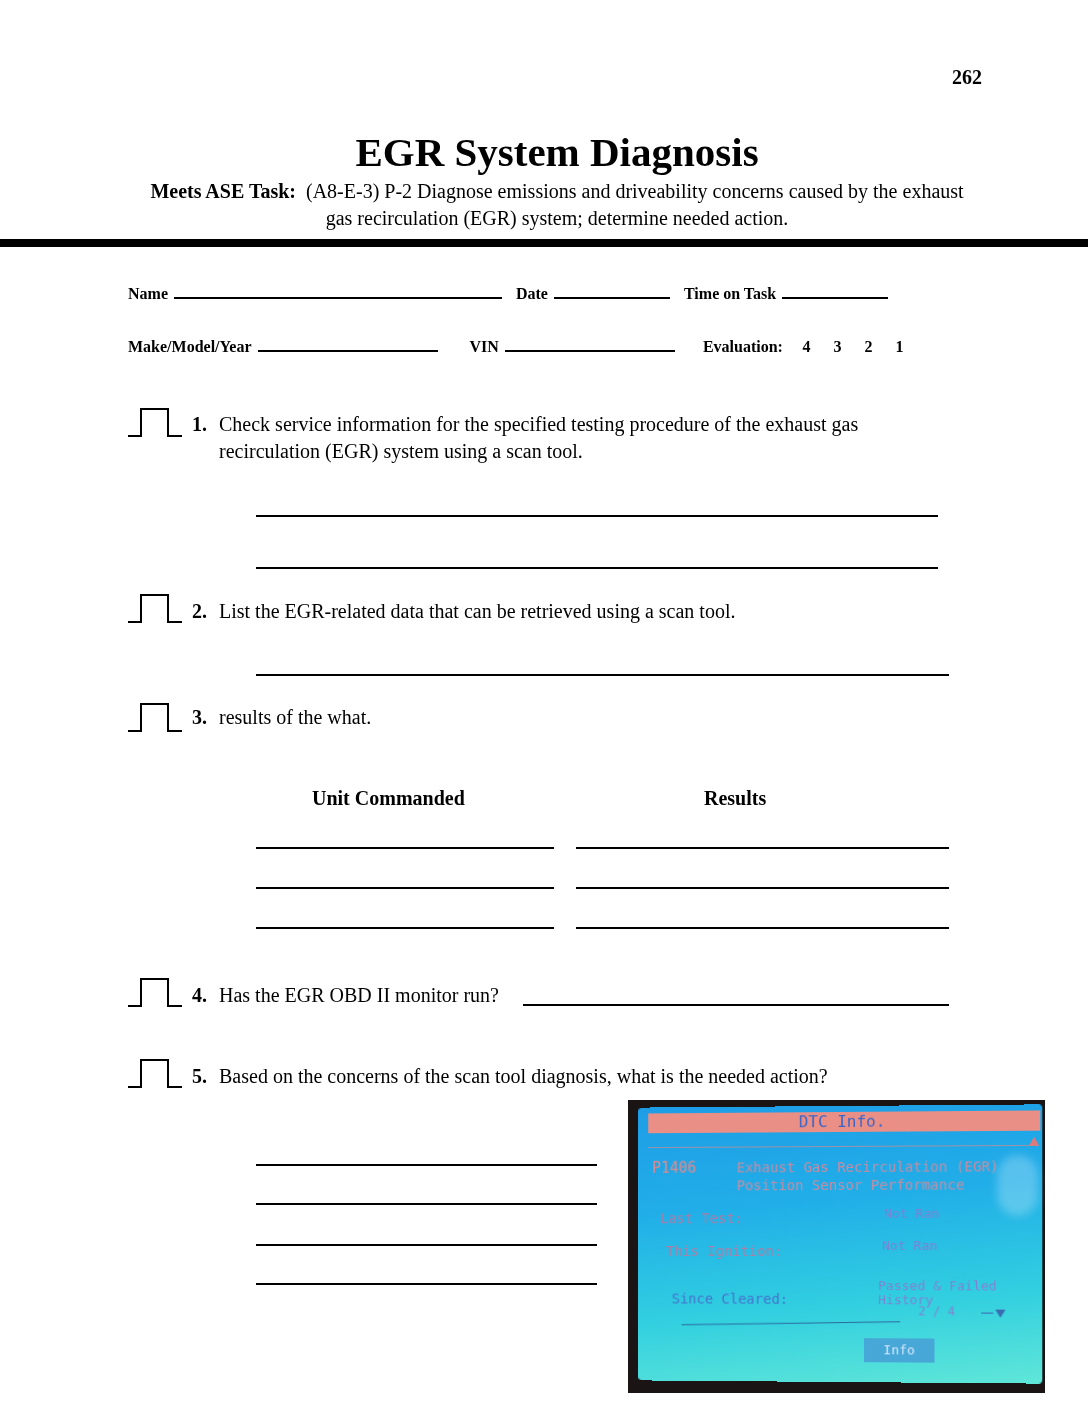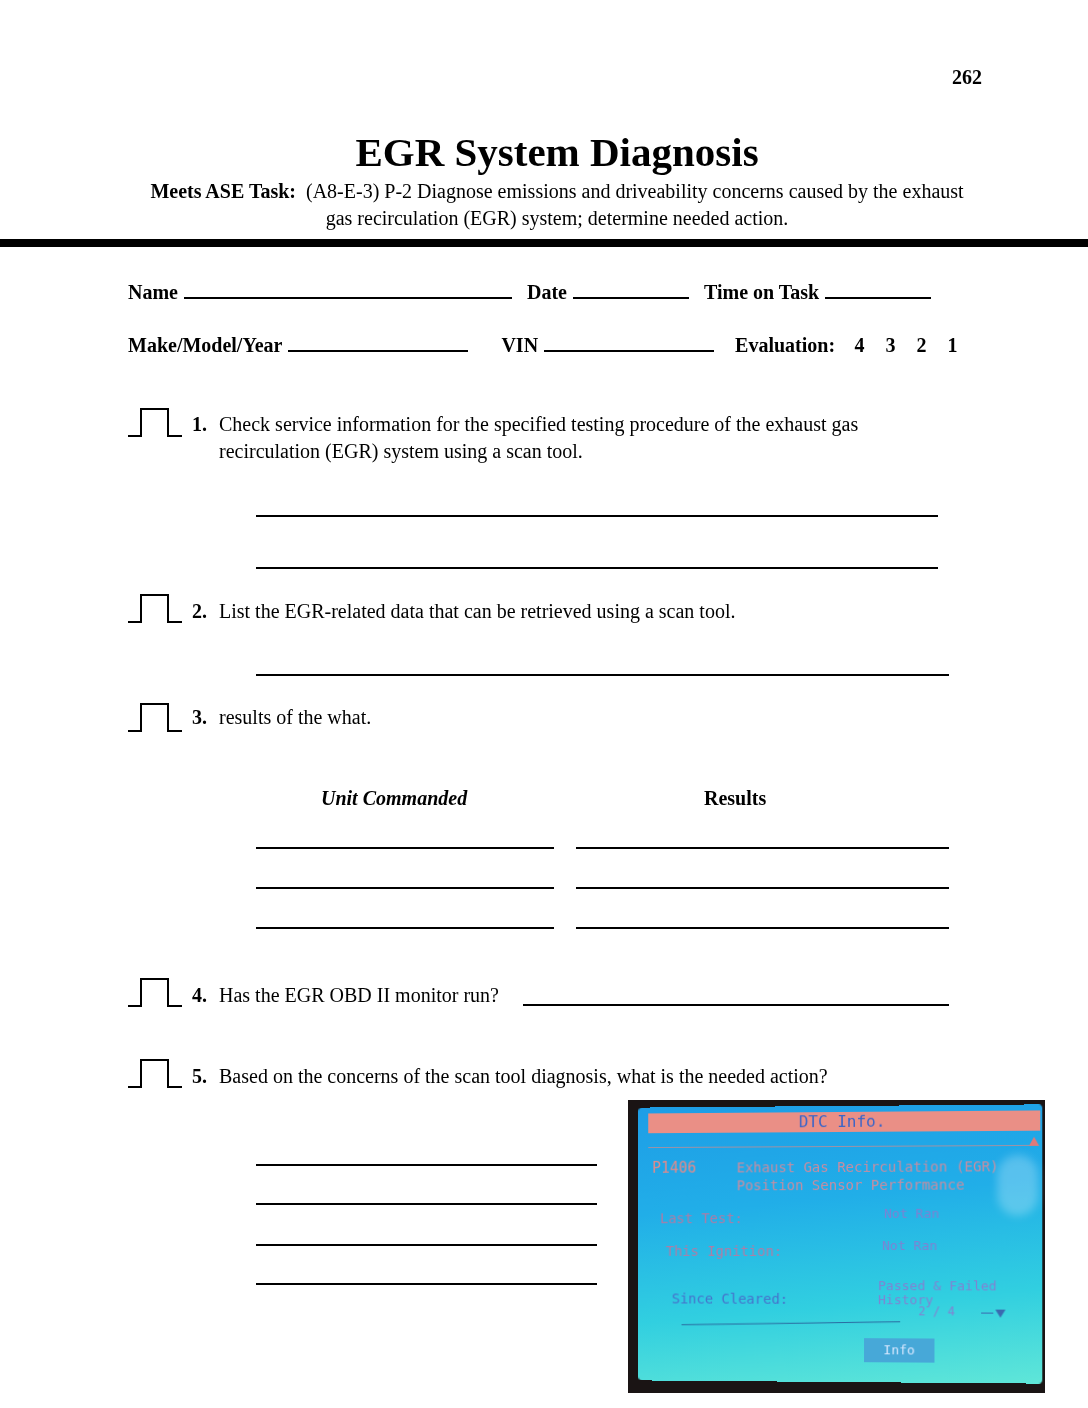--- a/index.html
+++ b/index.html
@@ -4,21 +4,21 @@
 <style>
   html, body { margin: 0; padding: 0; background: #ffffff; }
   body { width: 1088px; height: 1408px; position: relative; overflow: hidden;
          font-family: "Liberation Serif", "DejaVu Serif", serif; color: #000; }
   .abs { position: absolute; }
   .page-num { left: 952px; top: 66px; font-size: 20px; font-weight: bold; }
   .title { left: 0; width: 1114px; top: 128px; text-align: center; font-size: 41px; font-weight: bold; }
   .ase { left: 100px; width: 914px; top: 178px; text-align: center; font-size: 20px; line-height: 27px; }
   .ase b { font-weight: bold; }
   .rule-thick { left: 0; top: 239px; width: 1088px; height: 8px; background: #000; }
-  .field-row { font-size: 20px; font-weight: bold; white-space: nowrap; }
+  .field-row { font-size: 16px; font-weight: bold; white-space: nowrap; }
   .fill { display: inline-block; border-bottom: 2px solid #000; height: 16px; vertical-align: baseline; margin: 0 6px; }
   .eval-num { display: inline-block; width: 31px; text-align: center; }
   .checkbox-wrap { width: 54px; height: 32px; }
   .checkbox-wrap .base { position: absolute; left: 0; bottom: 0; width: 54px; height: 2px; background: #000; }
   .checkbox-wrap .box { position: absolute; left: 12px; bottom: 0; width: 29px; height: 29px; border: 2px solid #000; box-sizing: border-box; border-bottom: none; background: #fff; }
   .q-num { font-size: 20px; font-weight: bold; }
   .q-text { font-size: 20px; line-height: 27px; }
   .line { height: 2px; background: #000; }
   .col-head { font-size: 20px; font-weight: bold; }
   
@@ -60,21 +60,21 @@
 
 <div class="abs field-row" style="left:128px; top:281px;">
   <span>Name</span><span class="fill" style="width:328px;"></span>
   <span style="margin-left:4px;">Date</span><span class="fill" style="width:116px;"></span>
   <span style="margin-left:4px;">Time on Task</span><span class="fill" style="width:106px;"></span>
 </div>
 
 <div class="abs field-row" style="left:128px; top:334px;">
   <span>Make/Model/Year</span><span class="fill" style="width:180px;"></span>
   <span style="margin-left:22px;">VIN</span><span class="fill" style="width:170px;"></span>
-  <span style="margin-left:10px;">Evaluation:</span>
+  <span style="margin-left:18px;">Evaluation:</span>
   <span class="eval-num" style="margin-left:4px;">4</span><span class="eval-num">3</span><span class="eval-num">2</span><span class="eval-num">1</span>
 </div>
 
 <div class="abs checkbox-wrap" style="left:128px; top:405px;">
   <div class="base"></div>
     <div class="box"></div>
 </div>
 <div class="abs q-num" style="left:192px; top:413px;">1.</div>
 <div class="abs q-text" style="left:219px; top:411px;">
   <div>Check service information for the specified testing procedure of the exhaust gas</div>
@@ -92,21 +92,21 @@
 <div class="abs line" style="left:256px; top:674px; width:693px;"></div>
 
 <div class="abs checkbox-wrap" style="left:128px; top:700px;">
   <div class="base"></div>
     <div class="box"></div>
 </div>
 <div class="abs q-num" style="left:192px; top:706px;">3.</div>
 <div class="abs q-text" style="left:219px; top:704px;">
   <div>results of the what.</div>
 </div>
-<div class="abs col-head" style="left:321px; top:787px;font-style:italic;">Unit Commanded</div>
+<div class="abs col-head" style="left:312px; top:787px;">Unit Commanded</div>
 <div class="abs col-head" style="left:704px; top:787px;">Results</div>
 <div class="abs line" style="left:256px; top:847px; width:298px;"></div>
 <div class="abs line" style="left:576px; top:847px; width:373px;"></div>
 <div class="abs line" style="left:256px; top:887px; width:298px;"></div>
 <div class="abs line" style="left:576px; top:887px; width:373px;"></div>
 <div class="abs line" style="left:256px; top:927px; width:298px;"></div>
 <div class="abs line" style="left:576px; top:927px; width:373px;"></div>
 
 <div class="abs checkbox-wrap" style="left:128px; top:975px;">
   <div class="base"></div>

